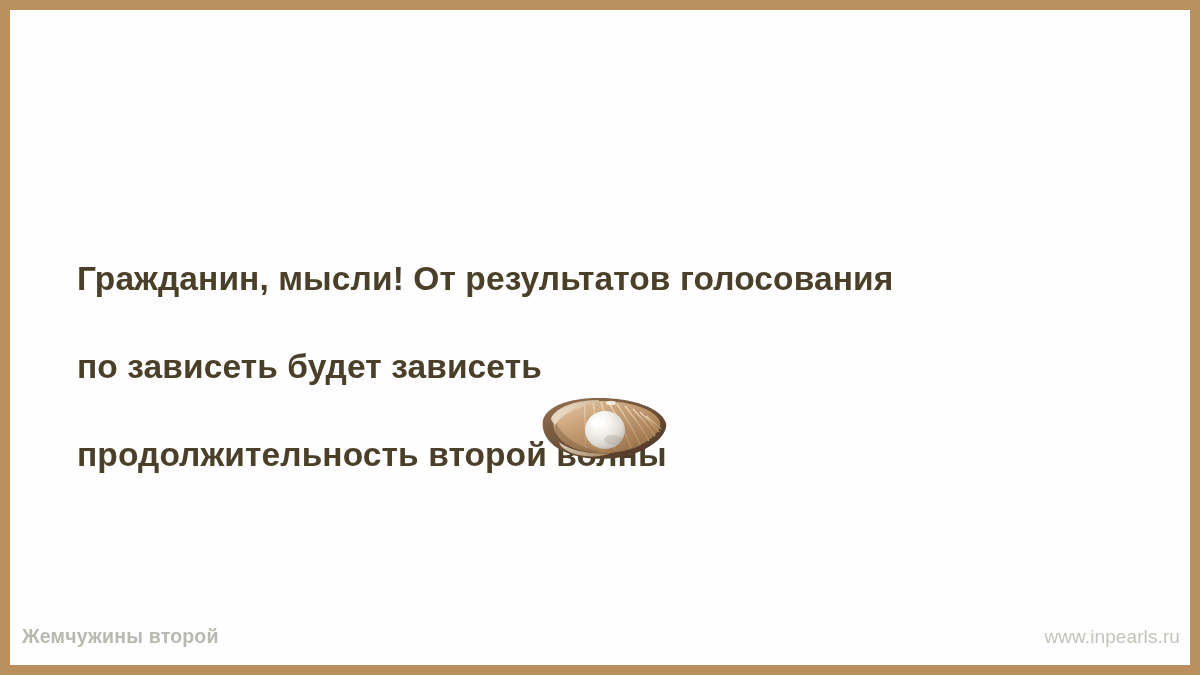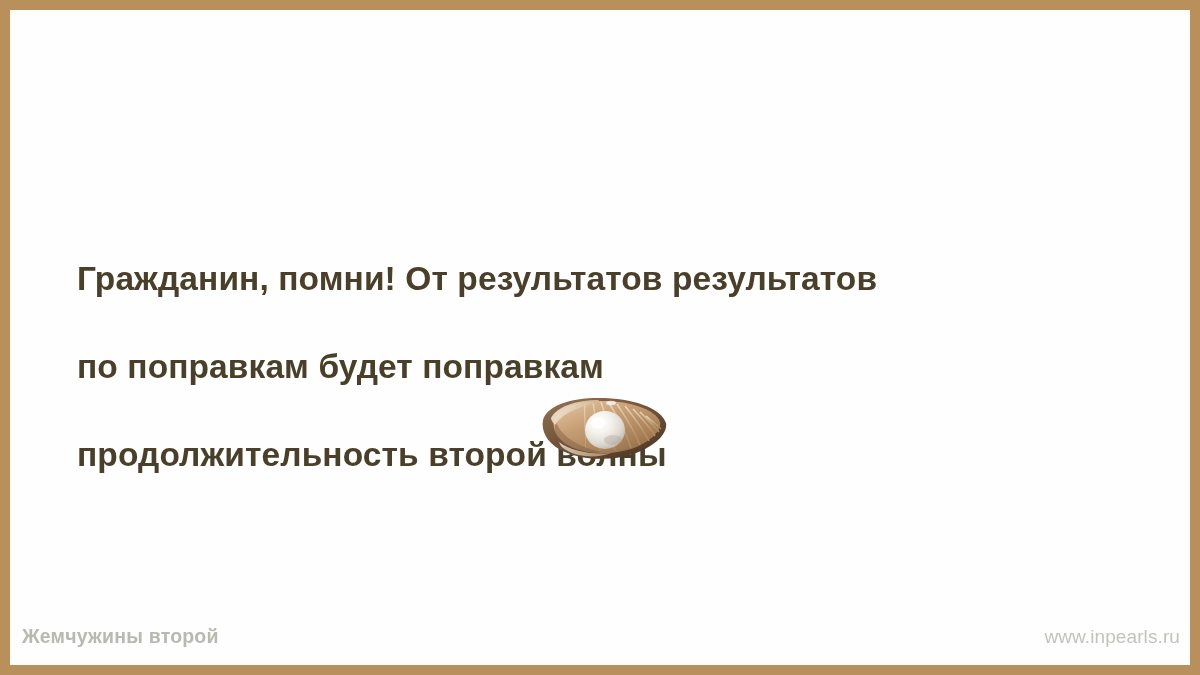--- a/index.html
+++ b/index.html
@@ -81,22 +81,22 @@
     text-align: left;
   }
 </style>
 </head>
 <body>
 
 <div id="card">
   <div id="inner">
 
     <div id="quote">
-      <span class="qline">Гражданин, помни! От результатов результатов</span>
-      <span class="qline">по поправкам будет поправкам</span>
+      <span class="qline">Гражданин, мысли! От результатов голосования</span>
+      <span class="qline">по зависеть будет зависеть</span>
       <span class="qline">продолжительность второй волны</span>
     </div>
 
     <div id="emblem">
       <svg viewBox="0 0 134 70" xmlns="http://www.w3.org/2000/svg" aria-hidden="true">
         <defs>
           <linearGradient id="shellOuter" x1="0.15" y1="0.15" x2="0.8" y2="1">
             <stop offset="0" stop-color="#8a6a4b"></stop>
             <stop offset="0.45" stop-color="#6f5239"></stop>
             <stop offset="1" stop-color="#4e3826"></stop>

